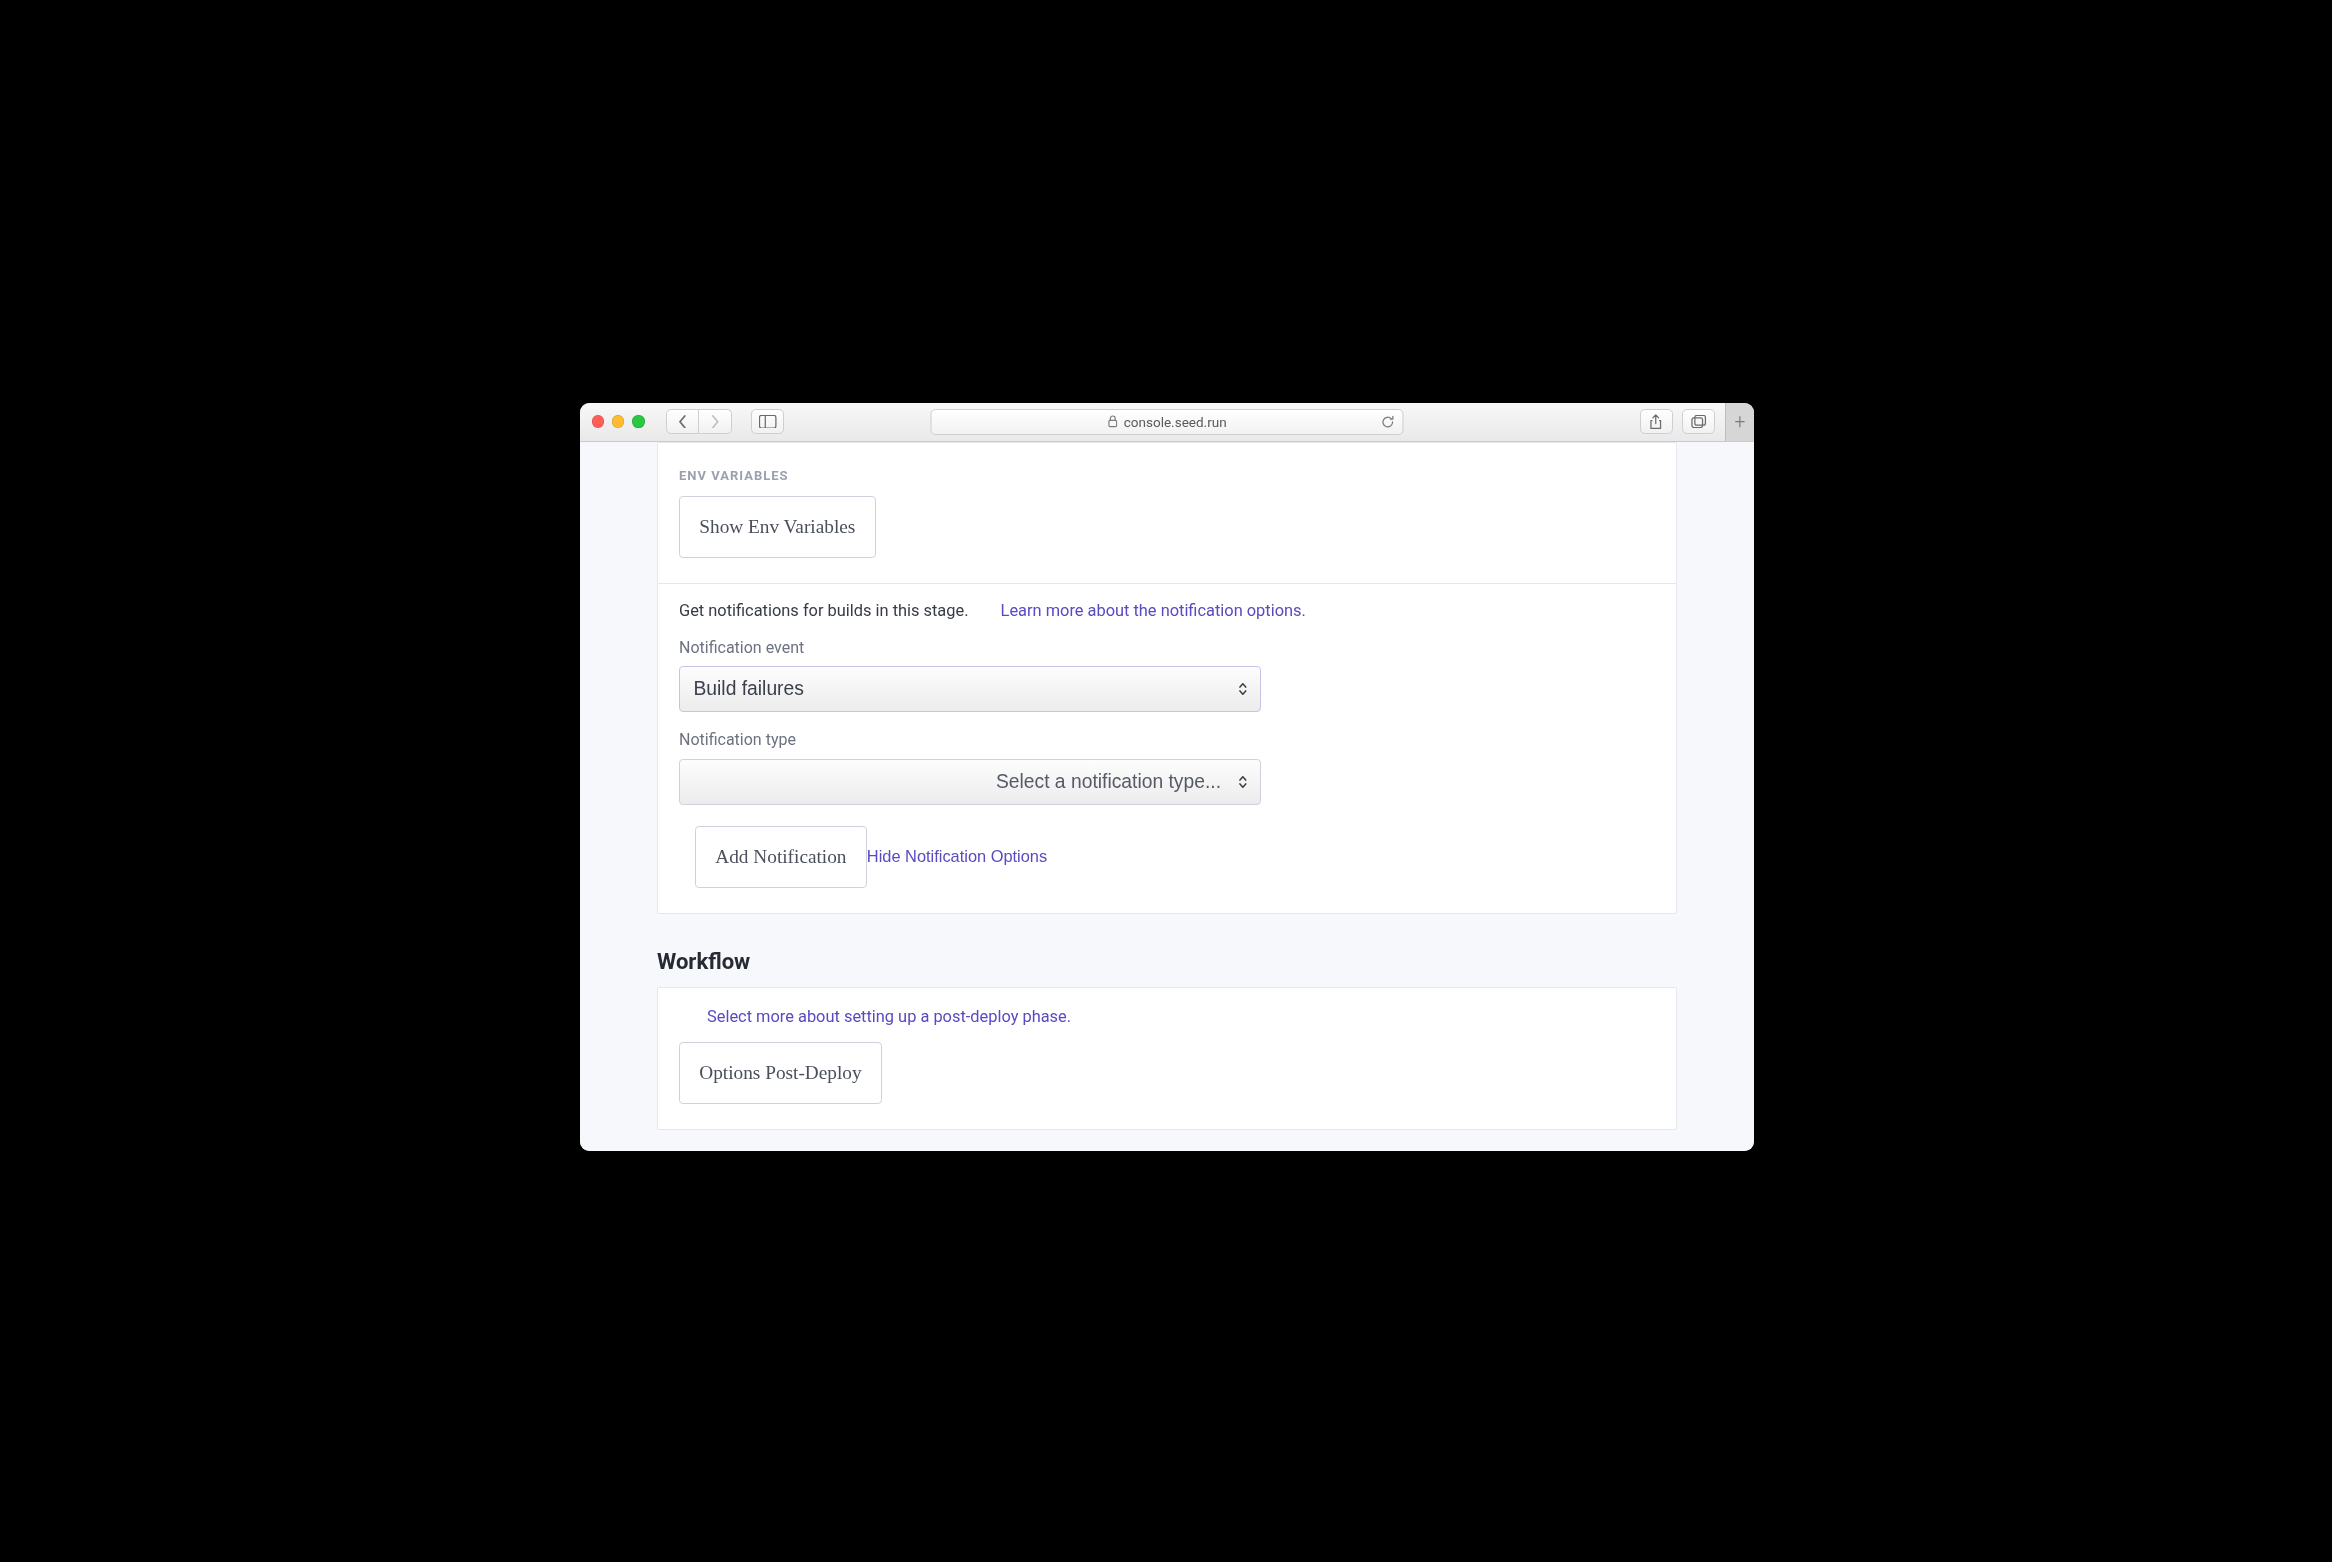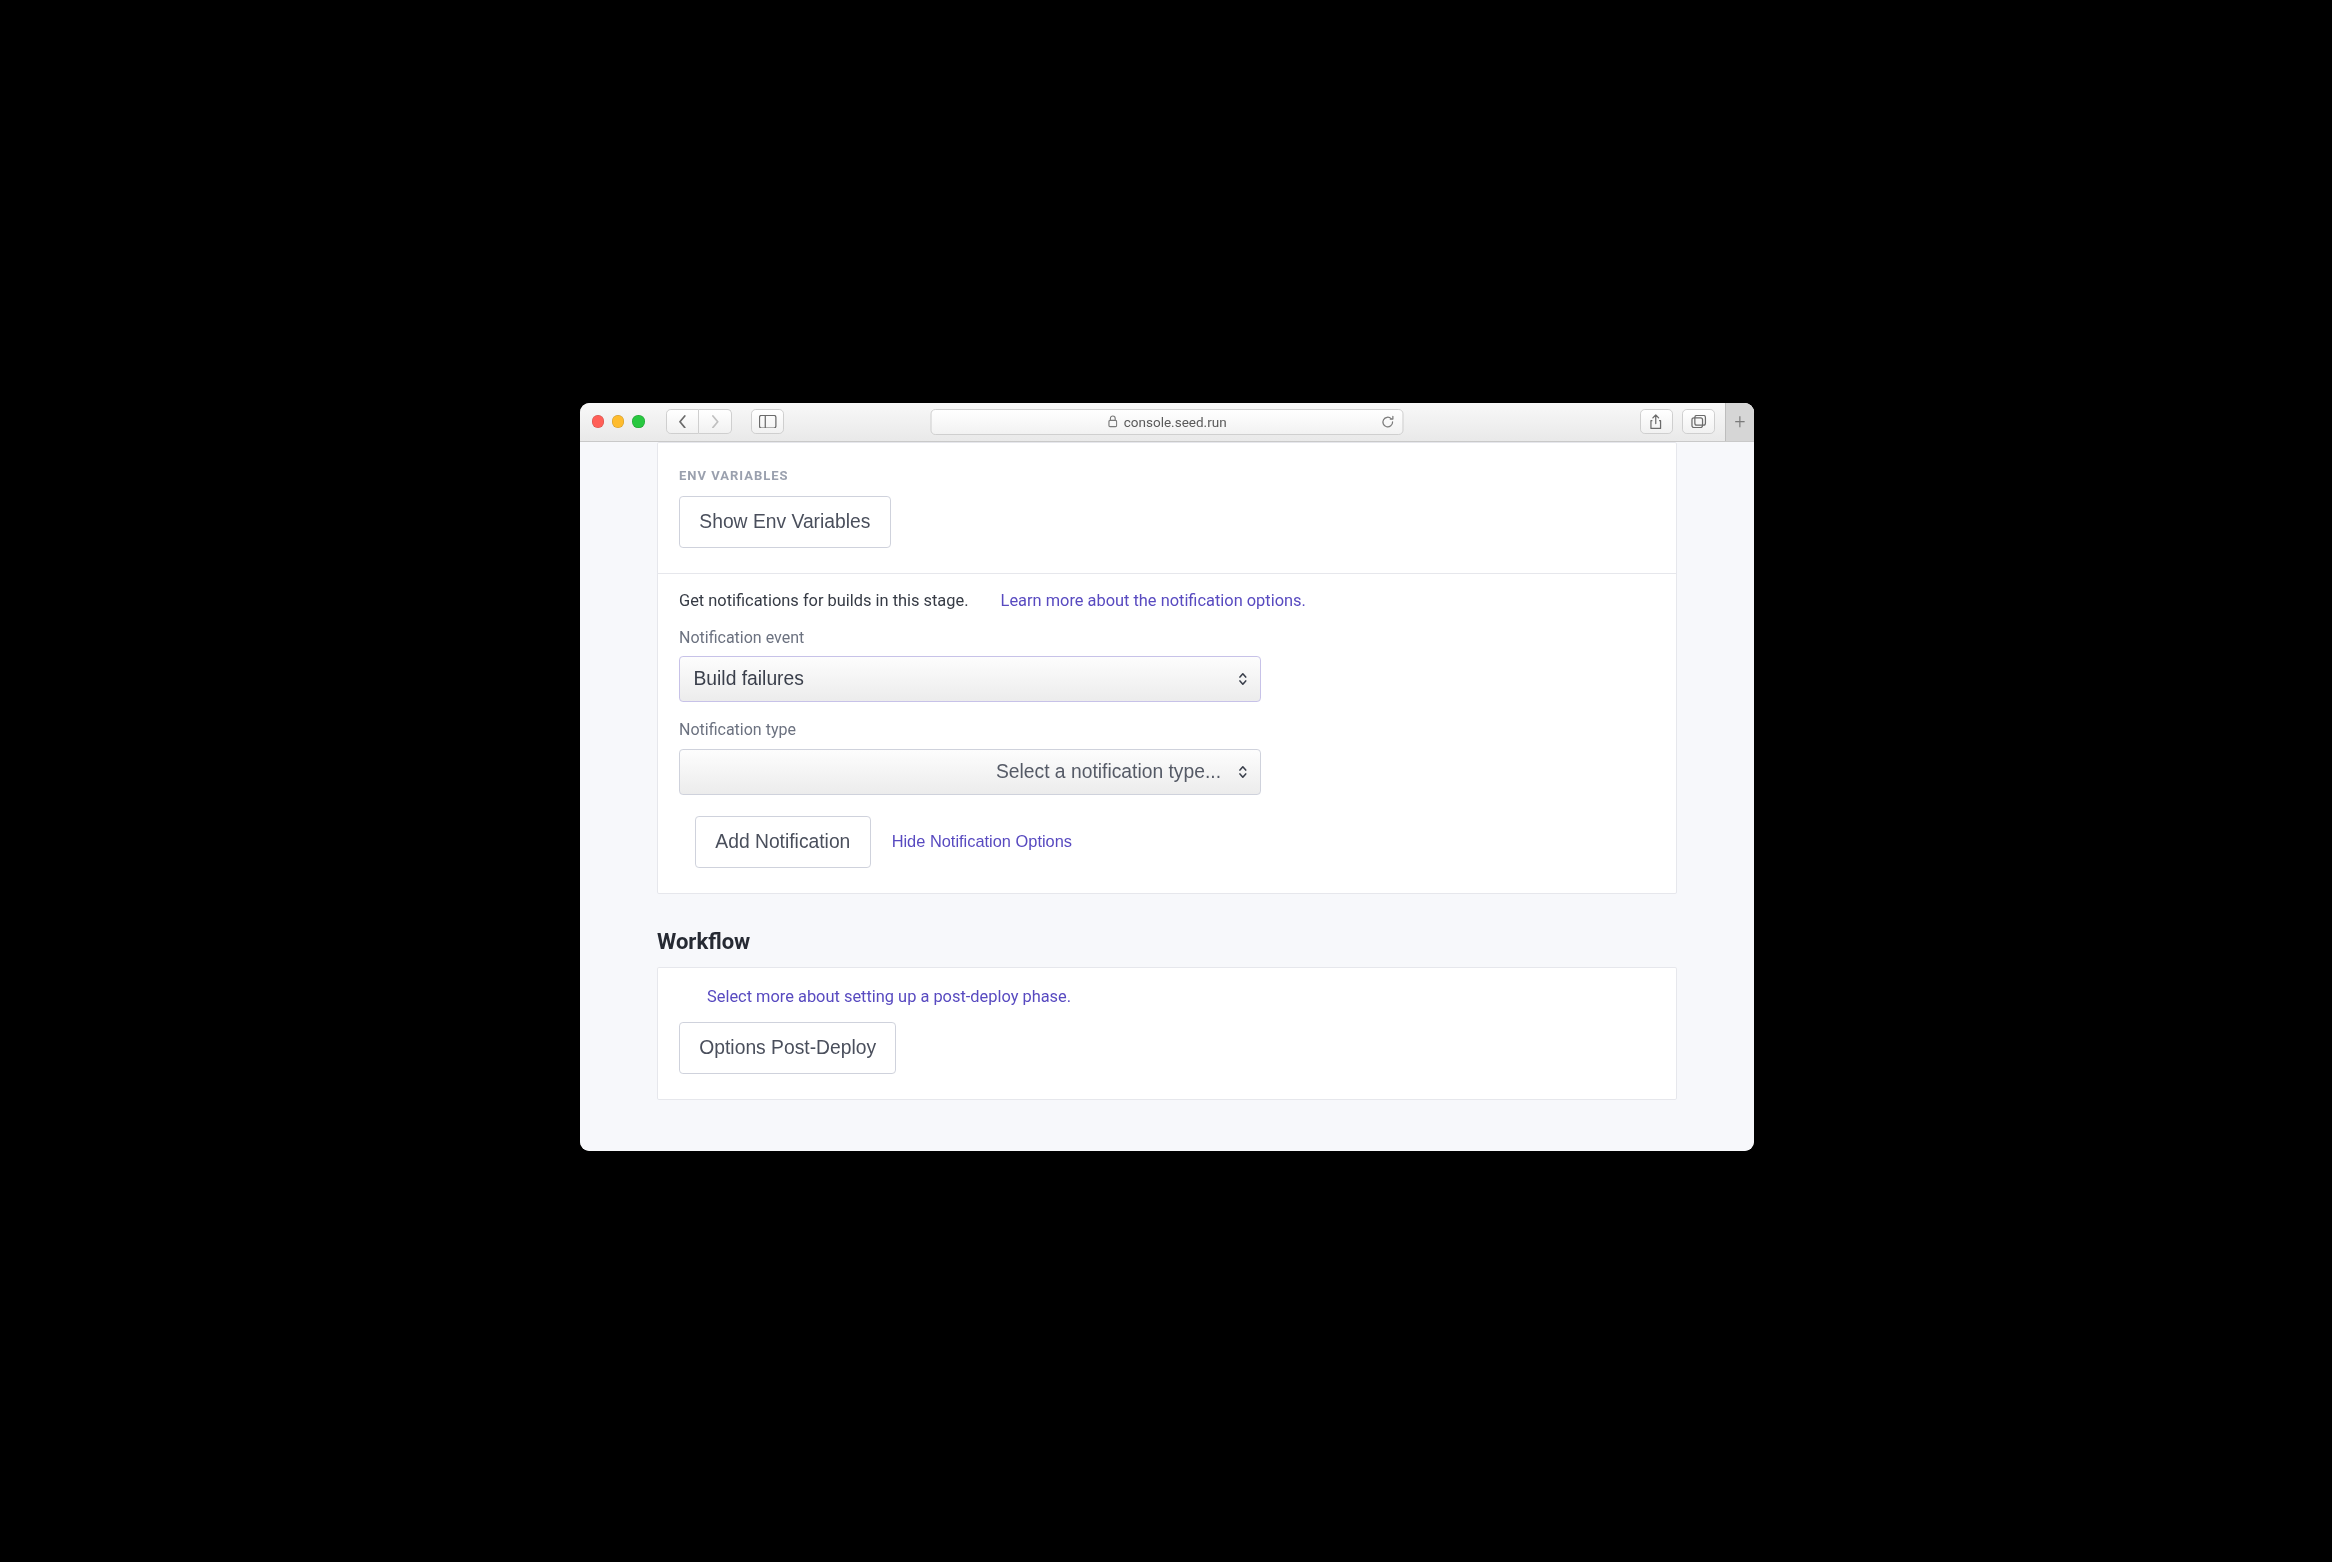--- a/index.html
+++ b/index.html
@@ -151,28 +151,29 @@
     margin-bottom: 13.5px;
   }
   .section-header.first {
     padding-top: 25px;
   }
 
   .btn {
     display: inline-flex;
     align-items: center;
     justify-content: center;
-    height: 52px;
+    height: 62px;
     padding: 0 19.3px;
     font-size: 19.3px;
     color: #4a4f5c;
     background: #fff;
     border: 1px solid #cfd2dc;
     border-radius: 3.9px;
     cursor: pointer;
+    font-family: Liberation Serif, serif;
   }
 
   .desc-text {
     font-size: 16.4px;
     color: #363b45;
     margin-bottom: 11.6px;
   }
   .link {
     color: #584ac0;
     text-decoration: none;
@@ -208,21 +209,20 @@
     position: absolute;
     right: 13.5px;
     top: 50%;
     transform: translateY(-50%);
     color: #3a3f4b;
     pointer-events: none;
   }
   .actions-row {
     display: flex;
     align-items: center;
-    gap: 21px;
     margin-top: 21px;
     padding-left: 16px;
   }
   .text-link-btn {
     color: #584ac0;
     font-size: 16.4px;
     cursor: pointer;
     background: none;
     border: none;
   }

